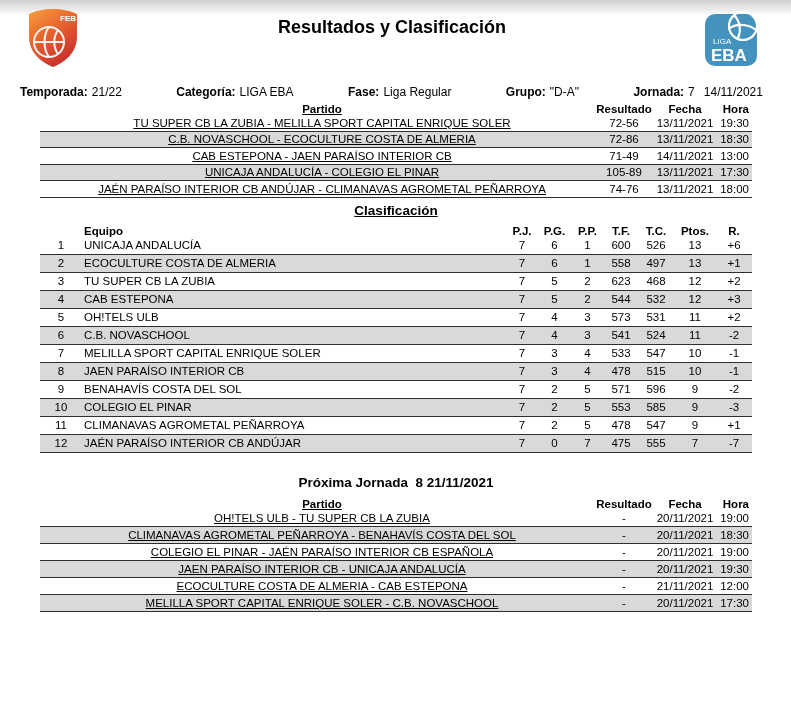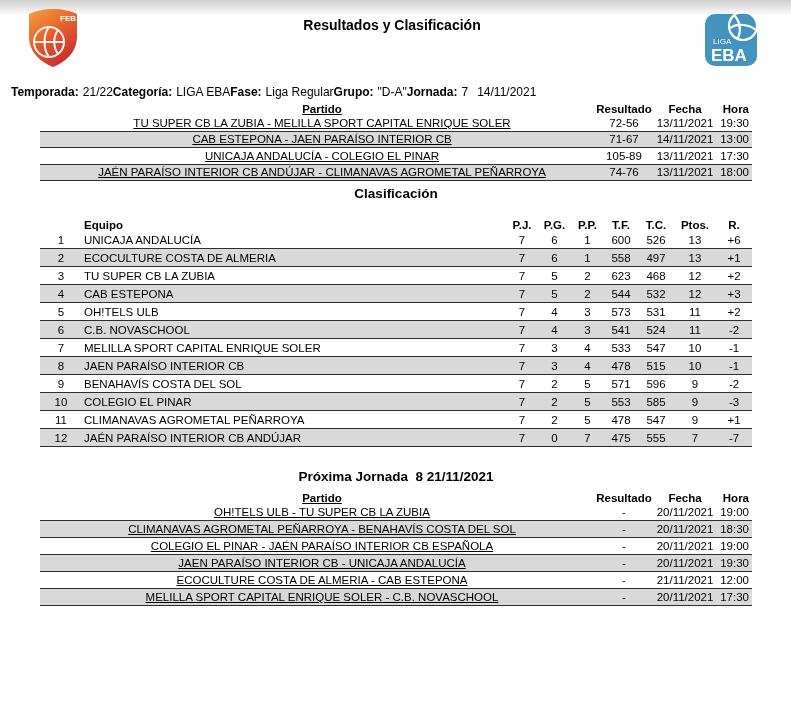--- a/index.html
+++ b/index.html
@@ -7,30 +7,30 @@
     width:791px;height:708px;background:#ffffff;color:#000;
     font-family:"Liberation Sans",sans-serif;position:relative;overflow:hidden;
   }
   .top-grad{position:absolute;top:0;left:0;width:791px;height:16px;
     background:linear-gradient(#cfcfcf,rgba(255,255,255,0));z-index:0;}
   .header{position:relative;z-index:1;display:flex;align-items:flex-start;
     padding:8px 30px 0 27px;height:64px;}
   .logo-box{flex:0 0 auto;}
   .titles{flex:1 1 auto;text-align:center;}
   .titles h1{font-size:17px;font-weight:bold;margin:7px 0 0;}
-  .titles h2{font-size:14px;font-weight:bold;margin:9px 0 16px;}
-  .meta-bar{display:flex;justify-content:flex-start;align-items:baseline;
-    padding:0 28px 0 11px;margin-top:13px;font-size:12px;}
+  .titles h2{font-size:18px;font-weight:bold;margin:9px 0 16px;}
+  .meta-bar{display:flex;justify-content:space-between;align-items:baseline;
+    padding:0 28px 0 20px;margin-top:13px;font-size:12px;}
   .meta-item b{font-weight:bold;}
   .meta-item .v{margin-left:4px;}
   .meta-item .v2{margin-left:9px;}
   .main{width:712px;margin-left:40px;}
   .section-title{text-align:center;font-weight:bold;font-size:13.5px;white-space:pre;}
   #res-title{margin:46px 0 3px;}
-  #cls-title{margin:5px 0 14px;}
+  #cls-title{margin:5px 0 3px;text-decoration:underline;}
   #prx-title{margin:22px 0 4px;}
   table{width:100%;border-collapse:collapse;table-layout:fixed;font-size:11.5px;}
   th{font-weight:bold;padding:0;height:16px;vertical-align:bottom;}
   td{padding:0;border-bottom:1.5px solid #2f2f2f;vertical-align:middle;}
   .res-tbl td{height:15.5px;}
   .cls-tbl td{height:17px;}
   .prx-tbl td{height:16px;}
   tbody tr:nth-child(even) td{background:#d9d9d9;}
   .c-left{text-align:center;padding-left:8px;white-space:nowrap;overflow:hidden;text-decoration:underline;}
   .c-team{text-align:left;padding-left:2px;white-space:nowrap;overflow:hidden;}
@@ -105,22 +105,28 @@
       </tr>
     </thead>
     <tbody>
       <tr>
           <td class="c-left">TU SUPER CB LA ZUBIA - MELILLA SPORT CAPITAL ENRIQUE SOLER</td>
           <td class="c-center">72-56</td>
           <td class="c-center">13/11/2021</td>
           <td class="c-right">19:30</td>
         </tr>
       <tr>
+          <td class="c-left">C.B. NOVASCHOOL - ECOCULTURE COSTA DE ALMERIA</td>
+          <td class="c-center">72-86</td>
+          <td class="c-center">13/11/2021</td>
+          <td class="c-right">18:30</td>
+        </tr>
+      <tr>
           <td class="c-left">CAB ESTEPONA - JAEN PARAÍSO INTERIOR CB</td>
-          <td class="c-center">71-67</td>
+          <td class="c-center">71-49</td>
           <td class="c-center">14/11/2021</td>
           <td class="c-right">13:00</td>
         </tr>
       <tr>
           <td class="c-left">UNICAJA ANDALUCÍA - COLEGIO EL PINAR</td>
           <td class="c-center">105-89</td>
           <td class="c-center">13/11/2021</td>
           <td class="c-right">17:30</td>
         </tr>
       <tr>

